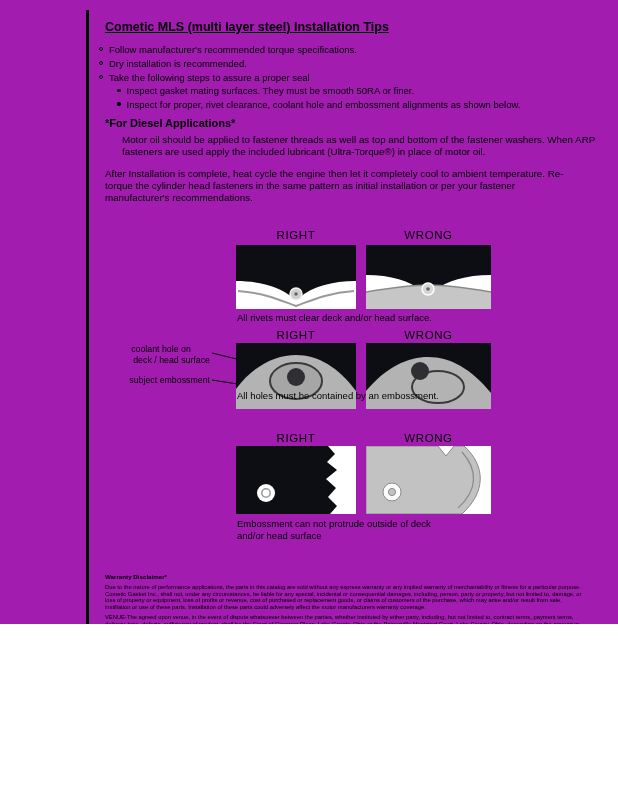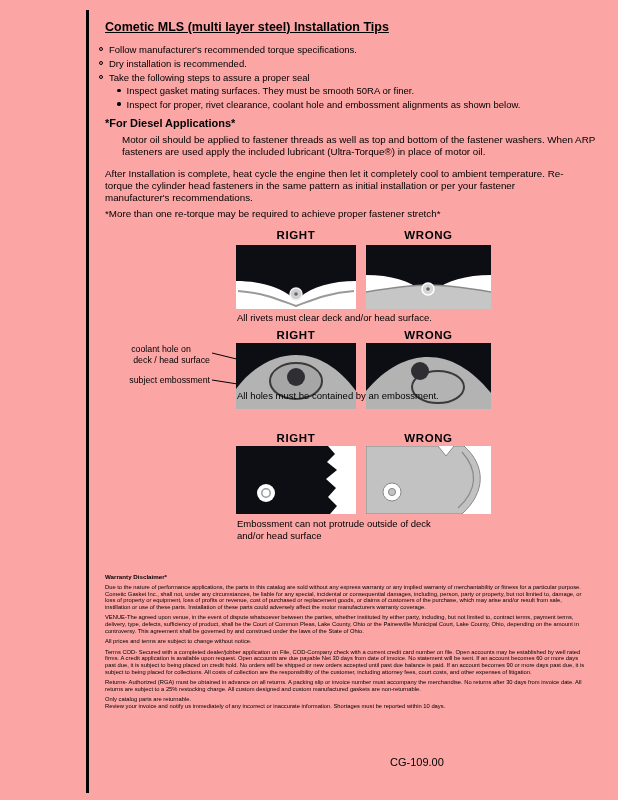--- a/index.html
+++ b/index.html
@@ -1,30 +1,30 @@
 <!DOCTYPE html>
 <html><head>
 <meta charset="utf-8">
 <style>
   * { margin:0; padding:0; box-sizing:border-box; }
   html,body { background:#ffffff; }
   body { font-family:"Liberation Sans", sans-serif; color:#000; }
-  .page { position:relative; width:618px; height:800px; background:#fca5a5; overflow:hidden; }
+  .page { position:relative; width:618px; height:624px; background:#a21caf; overflow:hidden; }
   .abs { position:absolute; }
   .rule { background:#000; }
   .title { font-size:12.5px; font-weight:bold; text-decoration:underline; white-space:nowrap; }
   .bullets { font-size:9.5px; }
   .bullet-row { display:flex; align-items:flex-start; margin-bottom:2.8px; }
   .b1 .marker { width:4px; height:4px; border:1px solid #000; border-radius:50%; margin:3px 6px 0 0; flex:0 0 auto; }
   .b2 { margin-left:18px; }
   .b2 .marker { width:3.5px; height:3.5px; background:#000; border-radius:50%; margin:3.2px 6px 0 0; flex:0 0 auto; }
   .heading { font-weight:bold; font-size:11px; white-space:nowrap;text-align:right; }
   .para { font-size:9.8px; line-height:11.8px; }
   .note { font-size:9.8px; white-space:nowrap; }
-  .dlabel { font-size:11.5px; text-align:center; letter-spacing:0.6px;font-weight:bold; }
+  .dlabel { font-size:11.5px; text-align:center; letter-spacing:0.6px; }
   .caption { font-size:9.5px; line-height:11.5px; }
   .callout { font-size:8.8px; text-align:right; line-height:10.5px; }
   .panel svg { display:block; }
   .legal { font-size:5.8px; line-height:6.6px; }
   .legal .lp { margin-bottom:4px; }
   .legal-h { font-weight:bold; font-size:6.2px; margin-bottom:3.5px; }
   .footer { font-size:11px; white-space:nowrap; }
 </style>
 </head>
 <body>
@@ -54,21 +54,20 @@
     </div>
     <div class="bullet-row b2">
       <span class="marker"></span>
       <span>Inspect for proper, rivet clearance, coolant hole and embossment alignments as shown below.</span>
     </div>
   </div>
 
   <h2 class="abs heading" style="left:105px;top:117px;">*For Diesel Applications*</h2>
   <p class="abs para" style="left:122px;top:134px;width:487px;">Motor oil should be applied to fastener threads as well as top and bottom of the fastener washers. When ARP fasteners are used apply the included lubricant (Ultra-Torque®) in place of motor oil.</p>
   <p class="abs para" style="left:105px;top:168px;width:462px;">After Installation is complete, heat cycle the engine then let it completely cool to ambient temperature. Re-torque the cylinder head fasteners in the same pattern as initial installation or per your fastener manufacturer's recommendations.</p>
-  <p class="abs note" style="left:105px;top:208px;">*More than one re-torque may be required to achieve proper fastener stretch*</p>
 
   <div class="abs dlabel" style="left:236px;top:229px;width:120px;">RIGHT</div>
   <div class="abs dlabel" style="left:366px;top:229px;width:125px;">WRONG</div>
 
   <div class="abs panel" style="left:236px;top:245px;">
     <svg width="120" height="64" viewBox="0 0 120 64">
       <rect width="120" height="64" fill="#fff"></rect>
       <path d="M0 0 H120 V36 C96 36 76 42 64 52 Q60 56 56 52 C44 42 24 36 0 36 Z" fill="#0d0d14"></path>
       <path d="M2 46 C30 48 46 56 60 61 C74 56 90 48 118 46" fill="none" stroke="#9a9a9a" stroke-width="2"></path>
       <circle cx="60" cy="49" r="6" fill="#cfcfcf" stroke="#f2f2f2" stroke-width="1.5"></circle>

